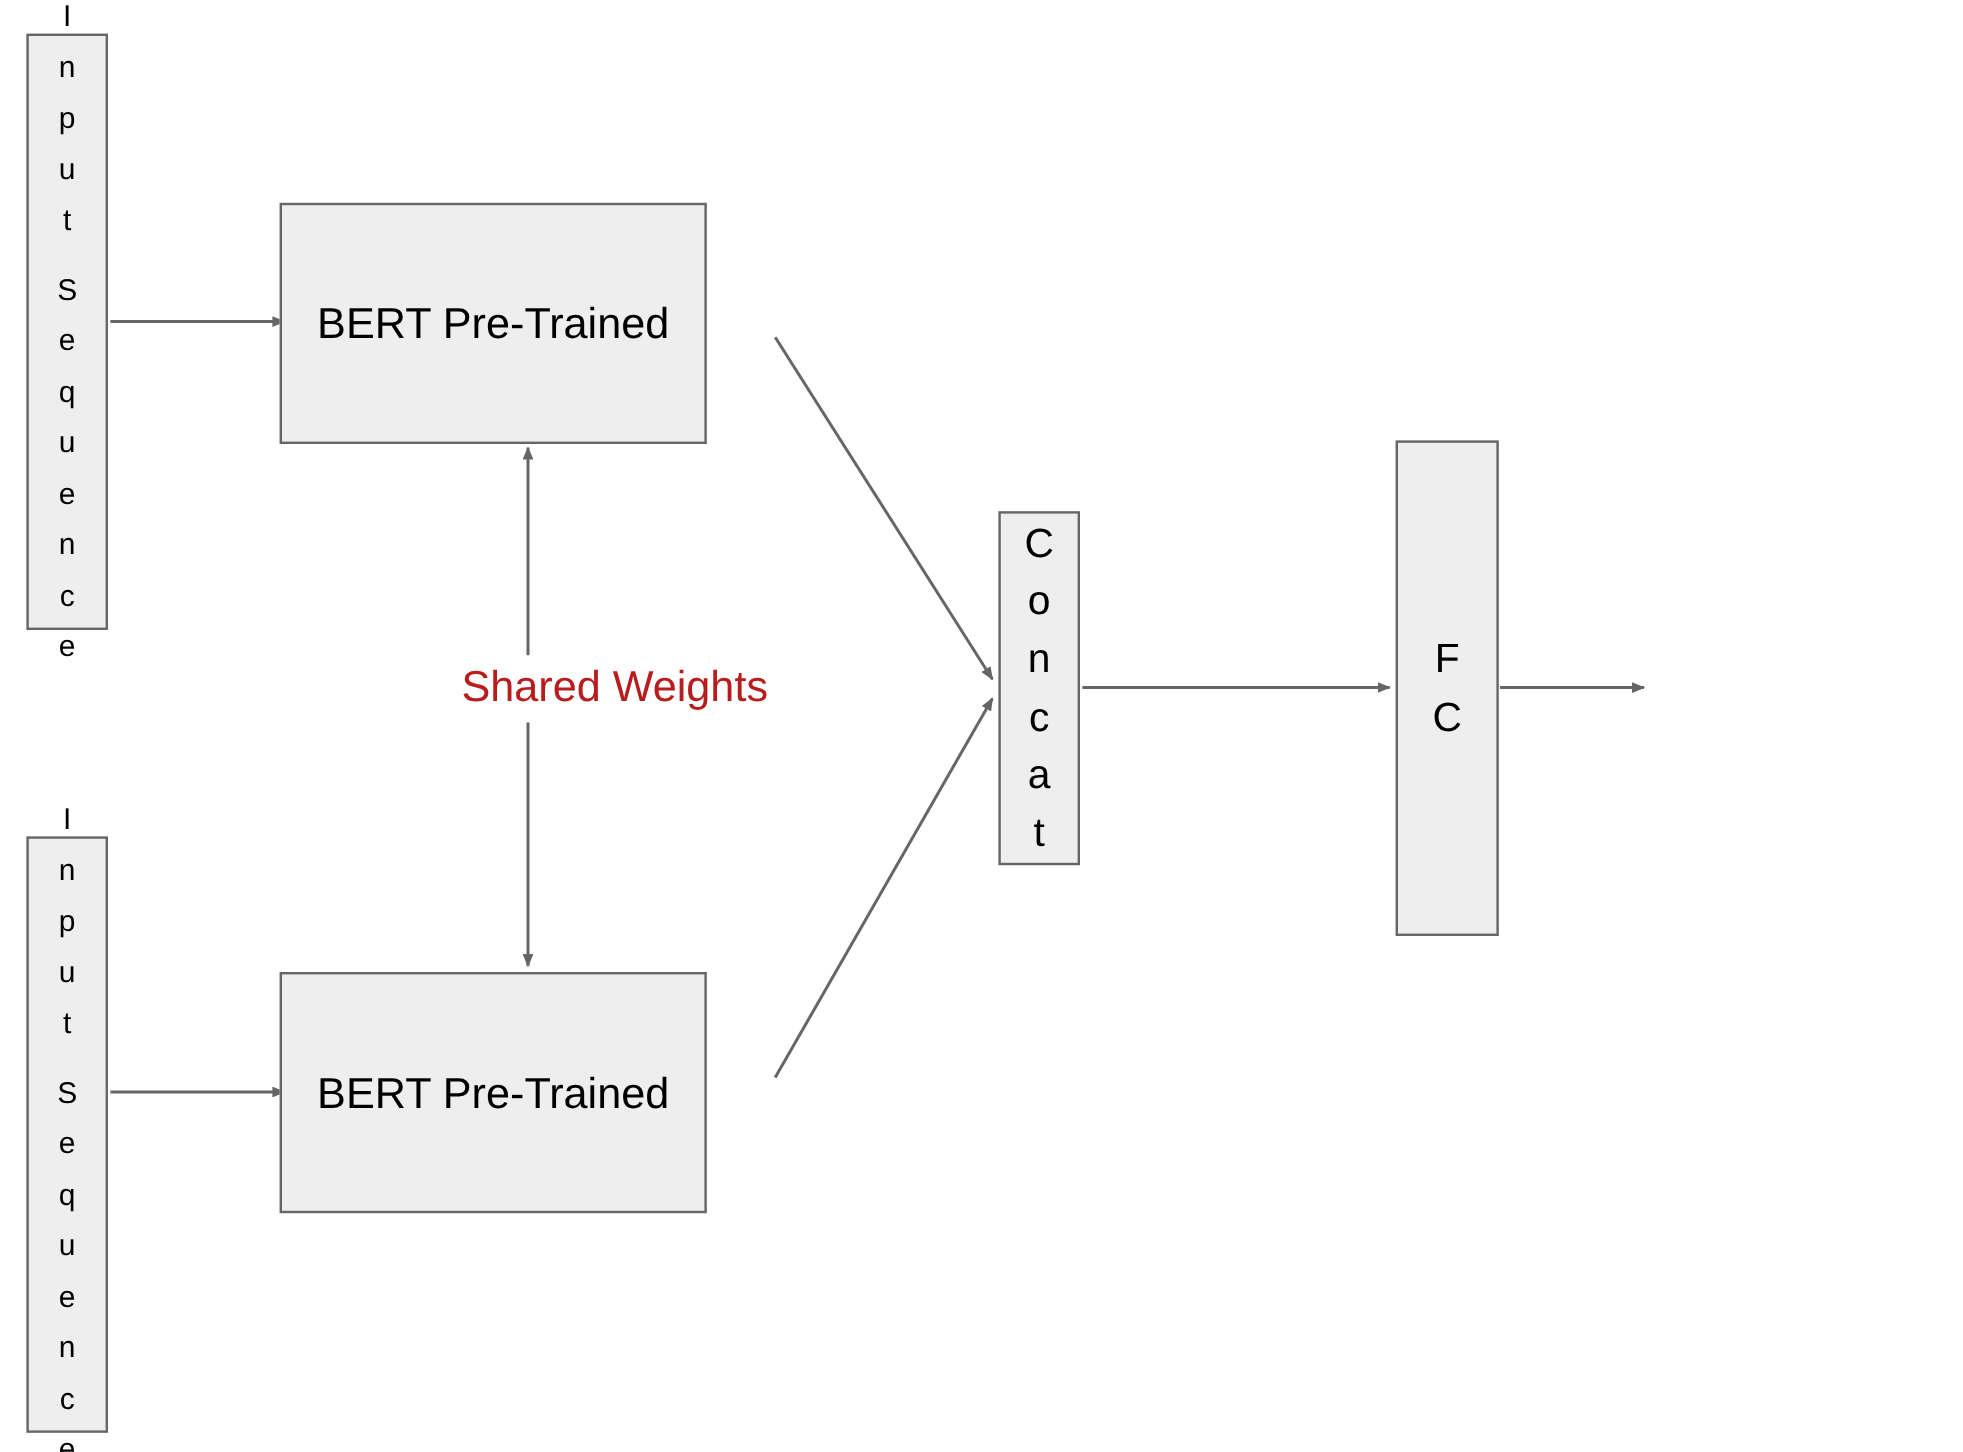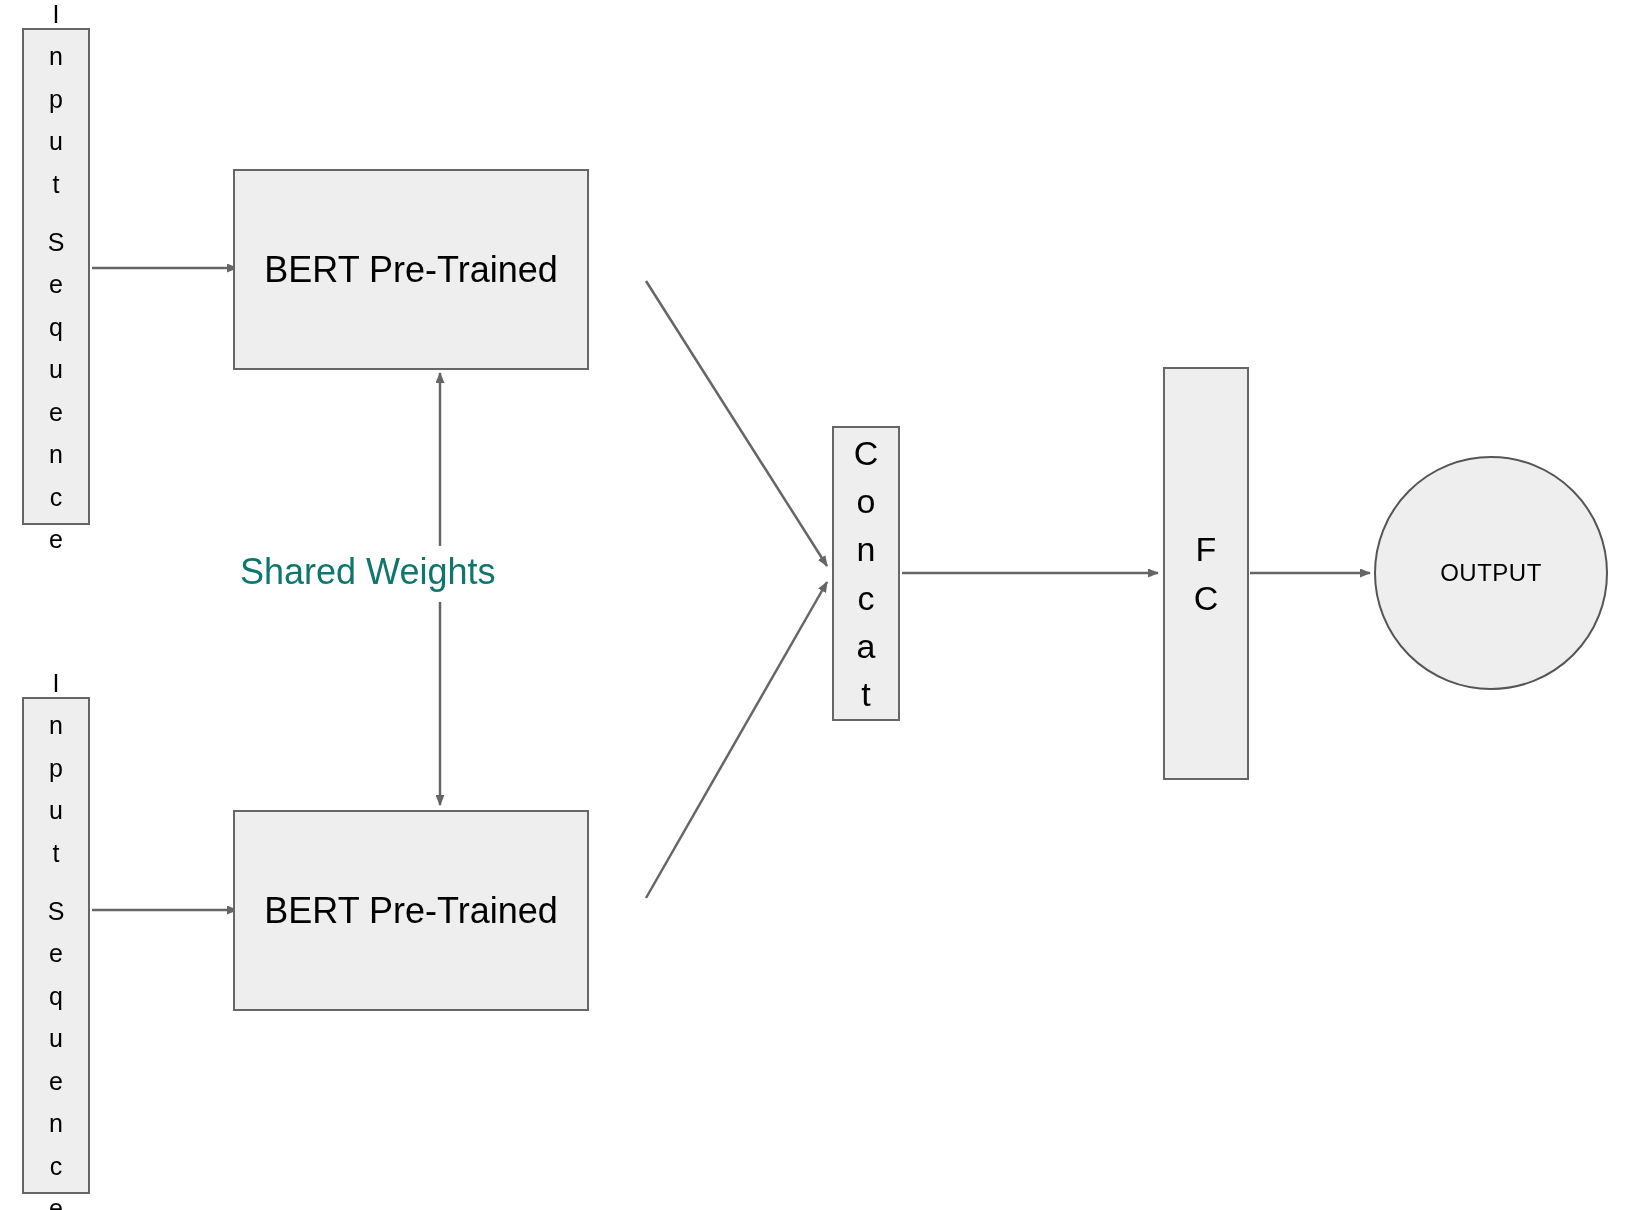--- a/index.html
+++ b/index.html
@@ -96,23 +96,23 @@
     align-items: center;
     justify-content: center;
     font-size: 24px;
     color: #000000;
     letter-spacing: 0.5px;
   }
 
   .edge-label {
     position: absolute;
     font-size: 36px;
-    color: #0f766e;
+    color: #b91c1c;
     white-space: nowrap;
-    text-align: left;
+    text-align: right;
   }
 </style>
 </head>
 <body>
 
 <div id="canvas">
 
   <svg id="edges" width="1636" height="1210" viewBox="0 0 1636 1210" xmlns="http://www.w3.org/2000/svg">
     <defs>
       <marker id="arrowhead" markerWidth="11" markerHeight="9" refX="10" refY="4.5" orient="auto" markerUnits="userSpaceOnUse">
@@ -212,17 +212,14 @@
     </div>
   </div>
 
   <div class="node fc-box" style="left:1163px; top:367px;">
     <div class="vstack">
       <span>F</span>
       <span>C</span>
     </div>
   </div>
 
-  <div class="output-circle" style="left:1374px; top:456px;">
-    <span>OUTPUT</span>
-  </div>
 
 </div>
 
 </body></html>

